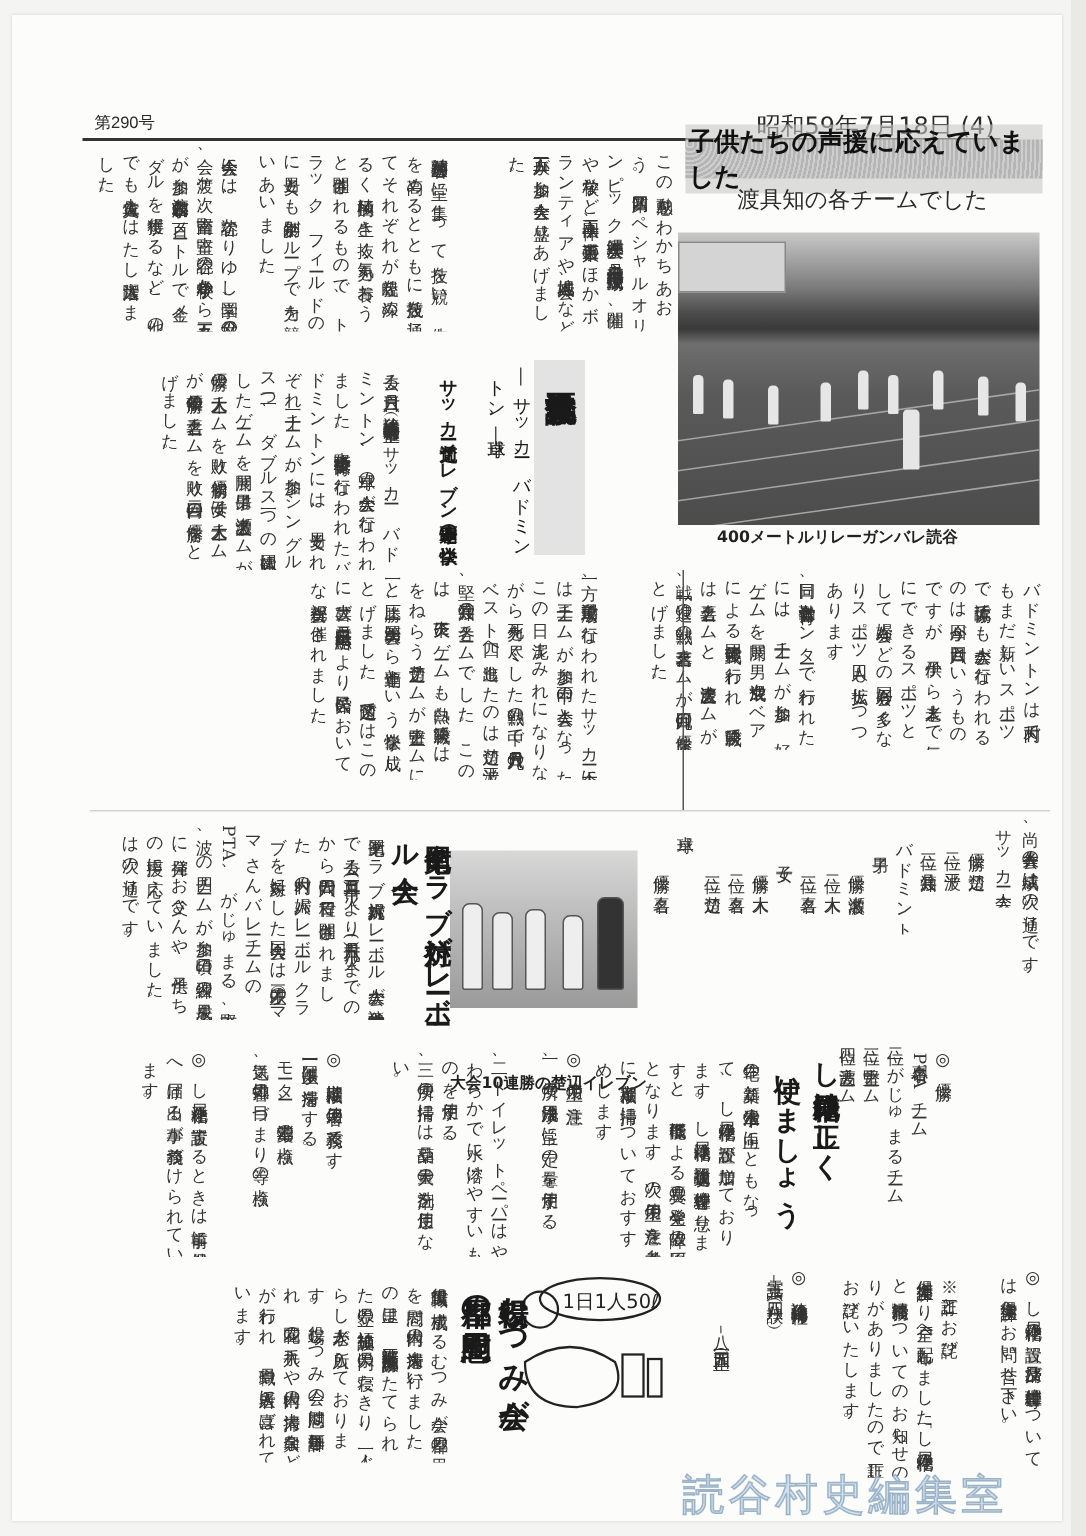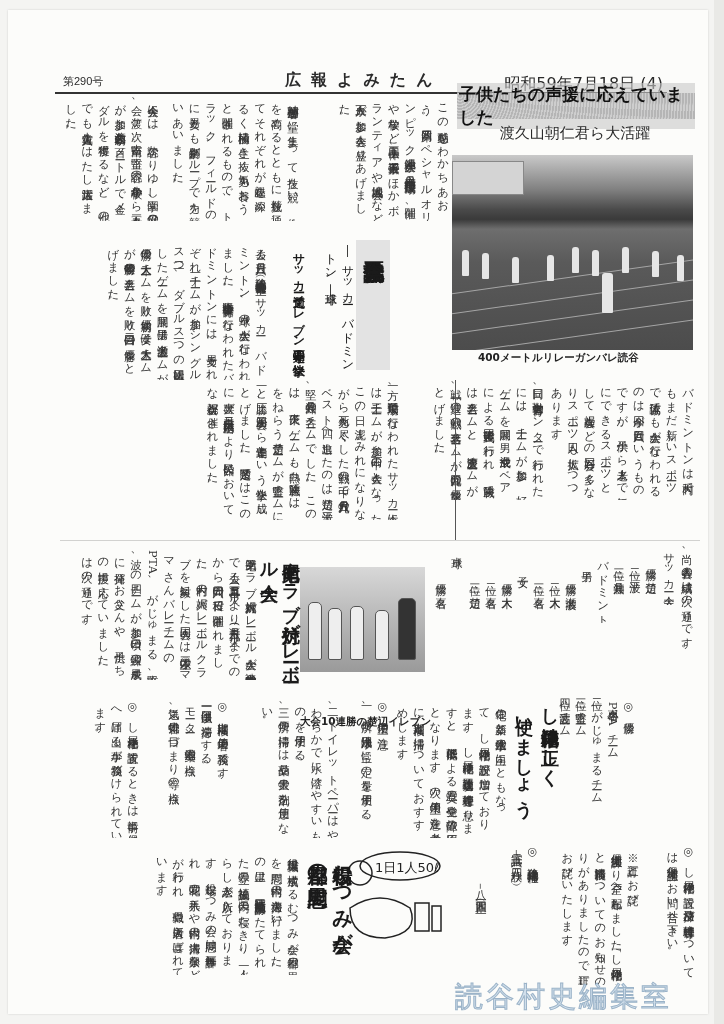--- a/index.html
+++ b/index.html
@@ -34,28 +34,27 @@
   .cartoon{position:absolute;left:340px;top:848px;width:105px;height:105px;}
 </style>
 </head>
 <body>
 
 <div class="page"></div>
 <div class="edge"></div>
 
 <div class="header">
   <span class="issue">第290号</span>
-  <span class="masthead">広報よみたん</span>
   <span class="dateline"><span>昭和59年7月18日</span> <span>(4)</span></span>
 </div>
 
 <div class="banner">
     <span>子供たちの声援に応えていました</span>
   </div>
-<div class="subtitle">渡久山朝仁君ら大活躍</div>
+<div class="subtitle">渡具知の各チームでした</div>
 
 <div class="photo photo1">
   <div class="bldg"></div>
   <div class="lane" style="top:120px"></div>
   <div class="lane" style="top:140px"></div>
   <div class="lane" style="top:160px"></div>
   <div class="lane" style="top:180px"></div>
   <div class="fig" style="left:10px;top:95px"></div>
   <div class="fig" style="left:30px;top:98px"></div>
   <div class="fig" style="left:60px;top:102px"></div>

